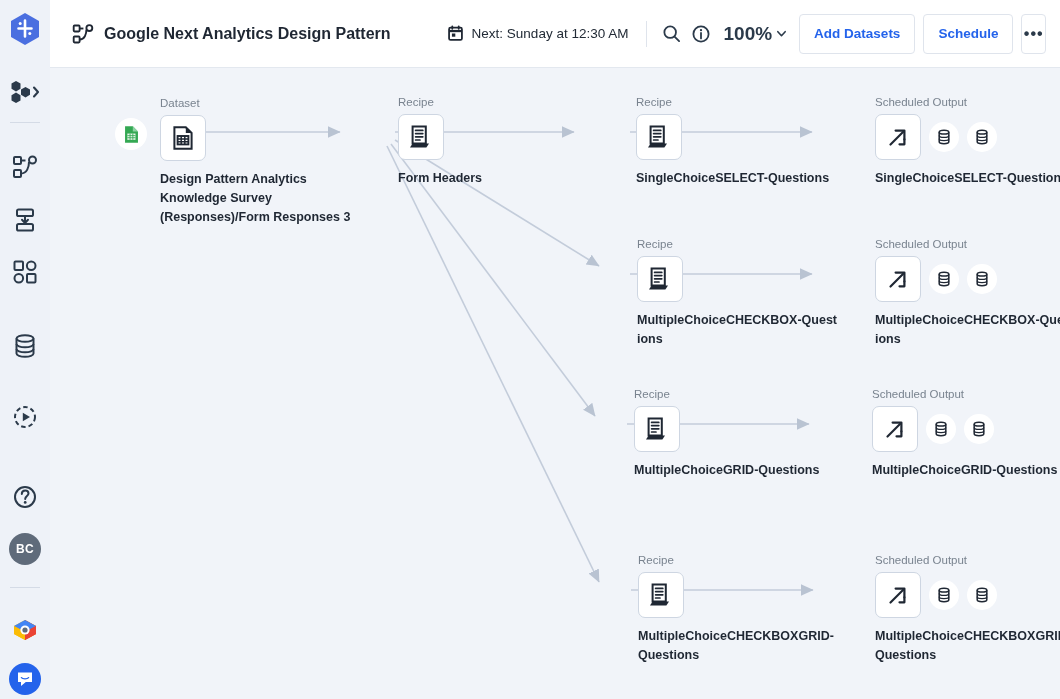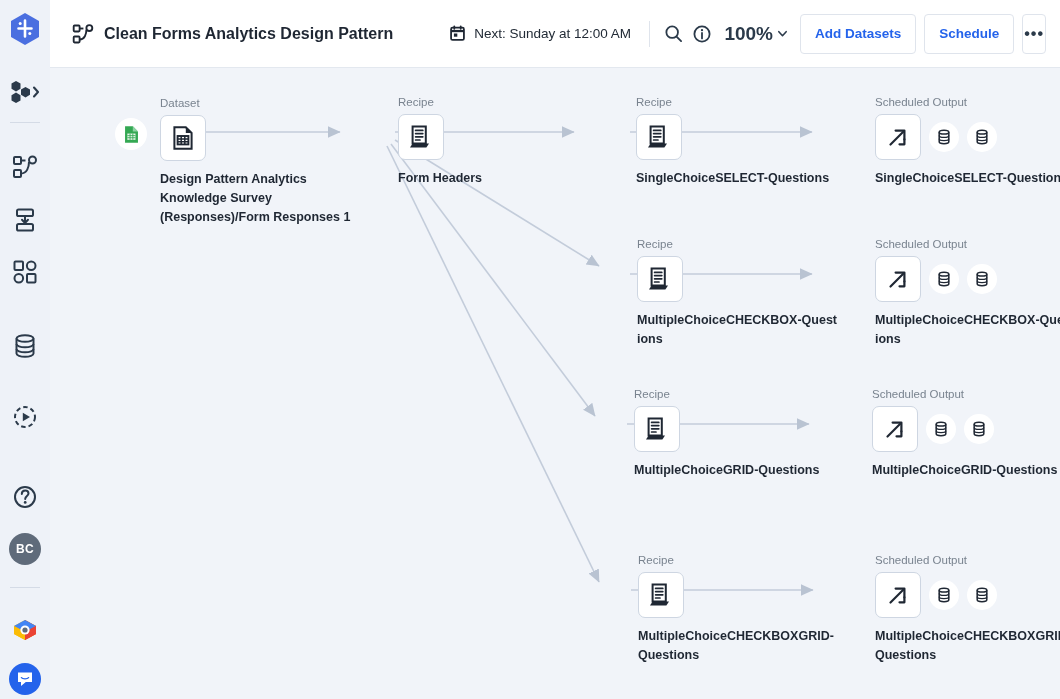--- a/index.html
+++ b/index.html
@@ -237,32 +237,32 @@
     <div class="header">
       <span class="hdr-flow-icon">
         <svg width="22" height="22" viewBox="0 0 26 26">
           <rect x="2" y="3" width="7" height="7" rx="1" fill="none" stroke="#1f2733" stroke-width="2.2"></rect>
           <rect x="2" y="16" width="7" height="7" rx="1" fill="none" stroke="#1f2733" stroke-width="2.2"></rect>
           <circle cx="20.5" cy="6" r="3.5" fill="none" stroke="#1f2733" stroke-width="2.2"></circle>
           <path d="M9 19.5 C15 19.5 17 13 17 8" fill="none" stroke="#1f2733" stroke-width="2.2"></path>
           <path d="M9 6.5 L13.5 6.5" fill="none" stroke="#1f2733" stroke-width="2.2"></path>
         </svg>
       </span>
-      <span class="hdr-title">Clean Forms Analytics Design Pattern</span>
+      <span class="hdr-title">Google Next Analytics Design Pattern</span>
 
       <span class="hdr-schedule">
         <span>
           <svg width="17" height="17" viewBox="0 0 18 18" style="display:block">
             <rect x="2.2" y="2.8" width="13.6" height="13" rx="1.6" fill="none" stroke="#1f2733" stroke-width="1.9"></rect>
             <path d="M2.2 6.4 h13.6" stroke="#1f2733" stroke-width="2.4"></path>
             <path d="M5.6 1.4 v2.6 M12.4 1.4 v2.6" stroke="#1f2733" stroke-width="1.9" stroke-linecap="round"></path>
             <rect x="5.2" y="9" width="3.6" height="3.4" fill="#1f2733"></rect>
           </svg>
         </span>
-        <span>Next: Sunday at 12:00 AM</span>
+        <span>Next: Sunday at 12:30 AM</span>
       </span>
 
       <span class="hdr-divider"></span>
 
       <span class="icon-btn">
         <svg width="19" height="19" viewBox="0 0 20 20">
           <circle cx="8.6" cy="8.6" r="6.1" fill="none" stroke="#2b3a4a" stroke-width="1.9"></circle>
           <path d="M13.2 13.2 L18 18" stroke="#2b3a4a" stroke-width="1.9" stroke-linecap="round"></path>
         </svg>
       </span>
@@ -331,21 +331,21 @@
               </svg>
             </div>
             <svg width="26" height="26" viewBox="0 0 26 26">
               <path d="M4.4 2.2 h11.4 L21.6 8 V23.8 H4.4 Z" fill="none" stroke="#1f2733" stroke-width="2"></path>
               <path d="M15.8 2.2 L21.6 8 h-5.8 Z" fill="#1f2733"></path>
               <rect x="7.6" y="11" width="10.8" height="8.4" fill="none" stroke="#1f2733" stroke-width="1.9"></rect>
               <path d="M7.6 14 h10.8 M7.6 16.8 h10.8 M11.2 11 v8.4 M14.8 11 v8.4" stroke="#1f2733" stroke-width="1.5"></path>
             </svg>
           </div>
         </div>
-        <div class="node-label" style="word-break:normal;">Design Pattern Analytics Knowledge Survey (Responses)/Form Responses 1</div>
+        <div class="node-label" style="word-break:normal;">Design Pattern Analytics Knowledge Survey (Responses)/Form Responses 3</div>
       </div>
 
       <div class="node" style="left:348px; top:27px; width:150px;">
         <div class="node-kind">Recipe</div>
         <div class="node-row">
           <div class="node-box">
             <svg width="26" height="26" viewBox="0 0 26 26">
               <path d="M4.6 2.6 h13.2 v17 h-13.2 Z" fill="none" stroke="#1f2733" stroke-width="2"></path>
               <path d="M7.6 6.4 h7.2 M7.6 9.6 h7.2 M7.6 12.8 h7.2 M7.6 16 h4.4" stroke="#1f2733" stroke-width="1.7" stroke-linecap="round"></path>
               <path d="M4.6 19.6 h16.4 l-2.6 3.8 h-16.4 Z" fill="#1f2733"></path>

